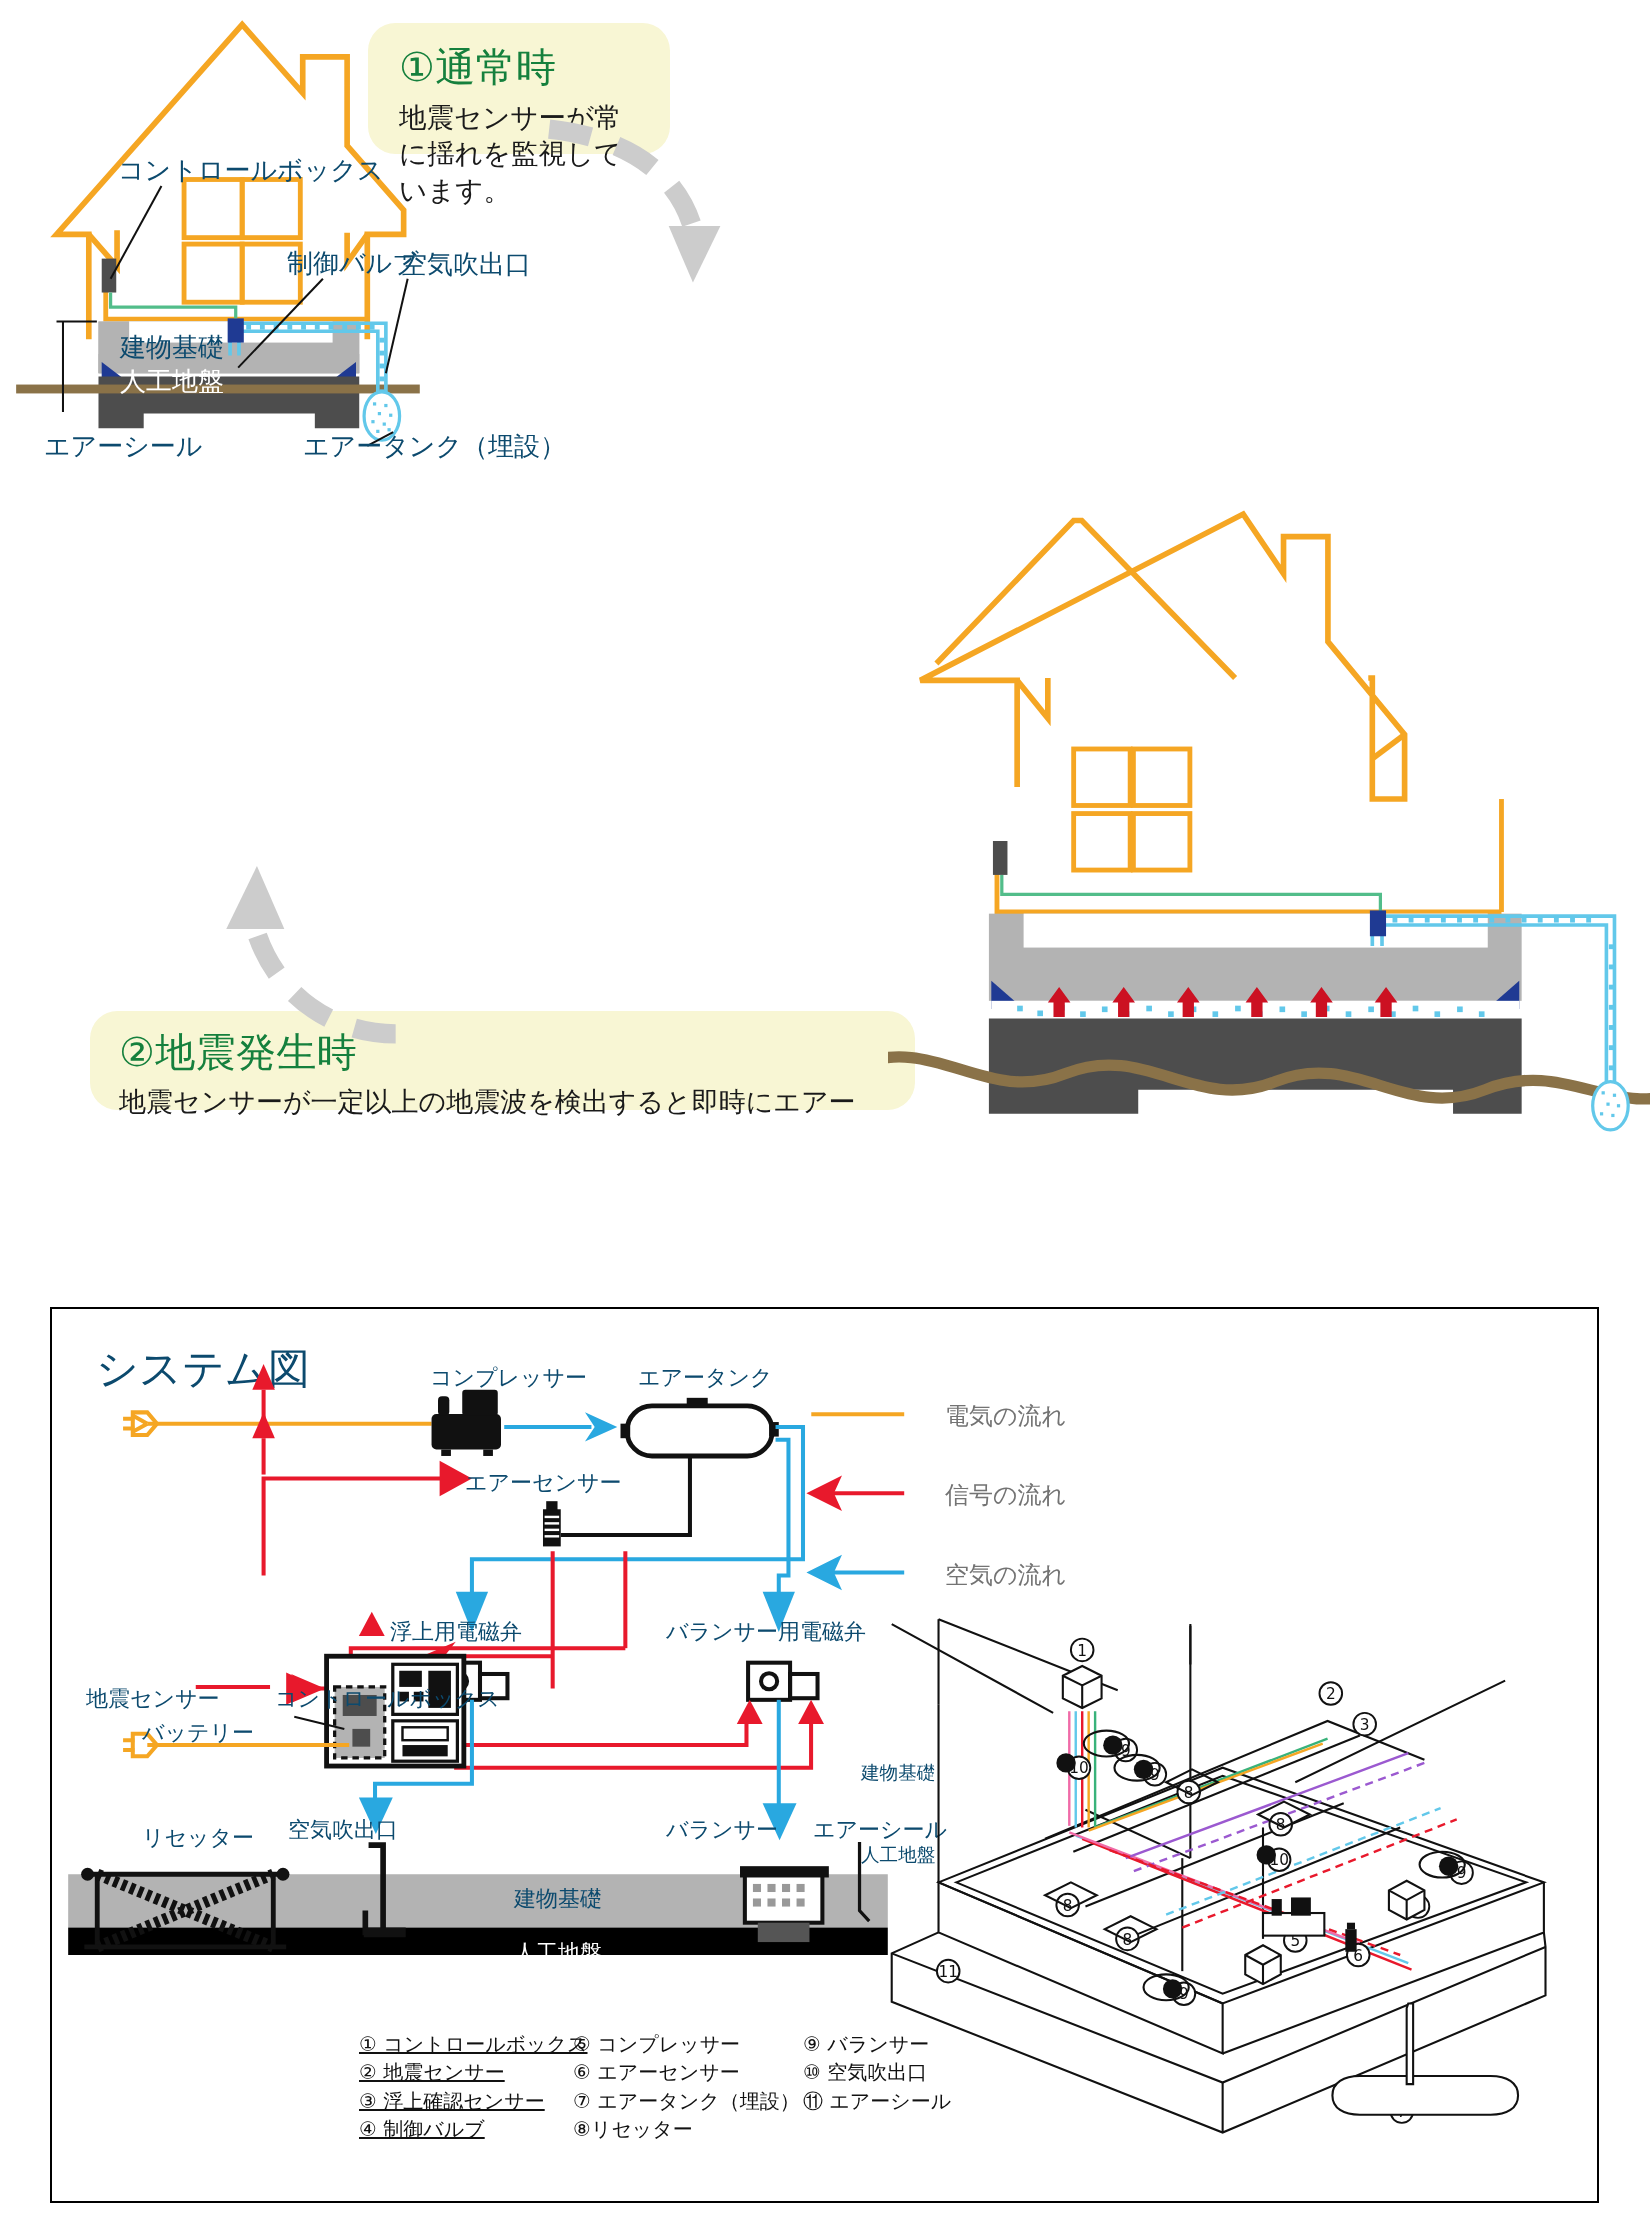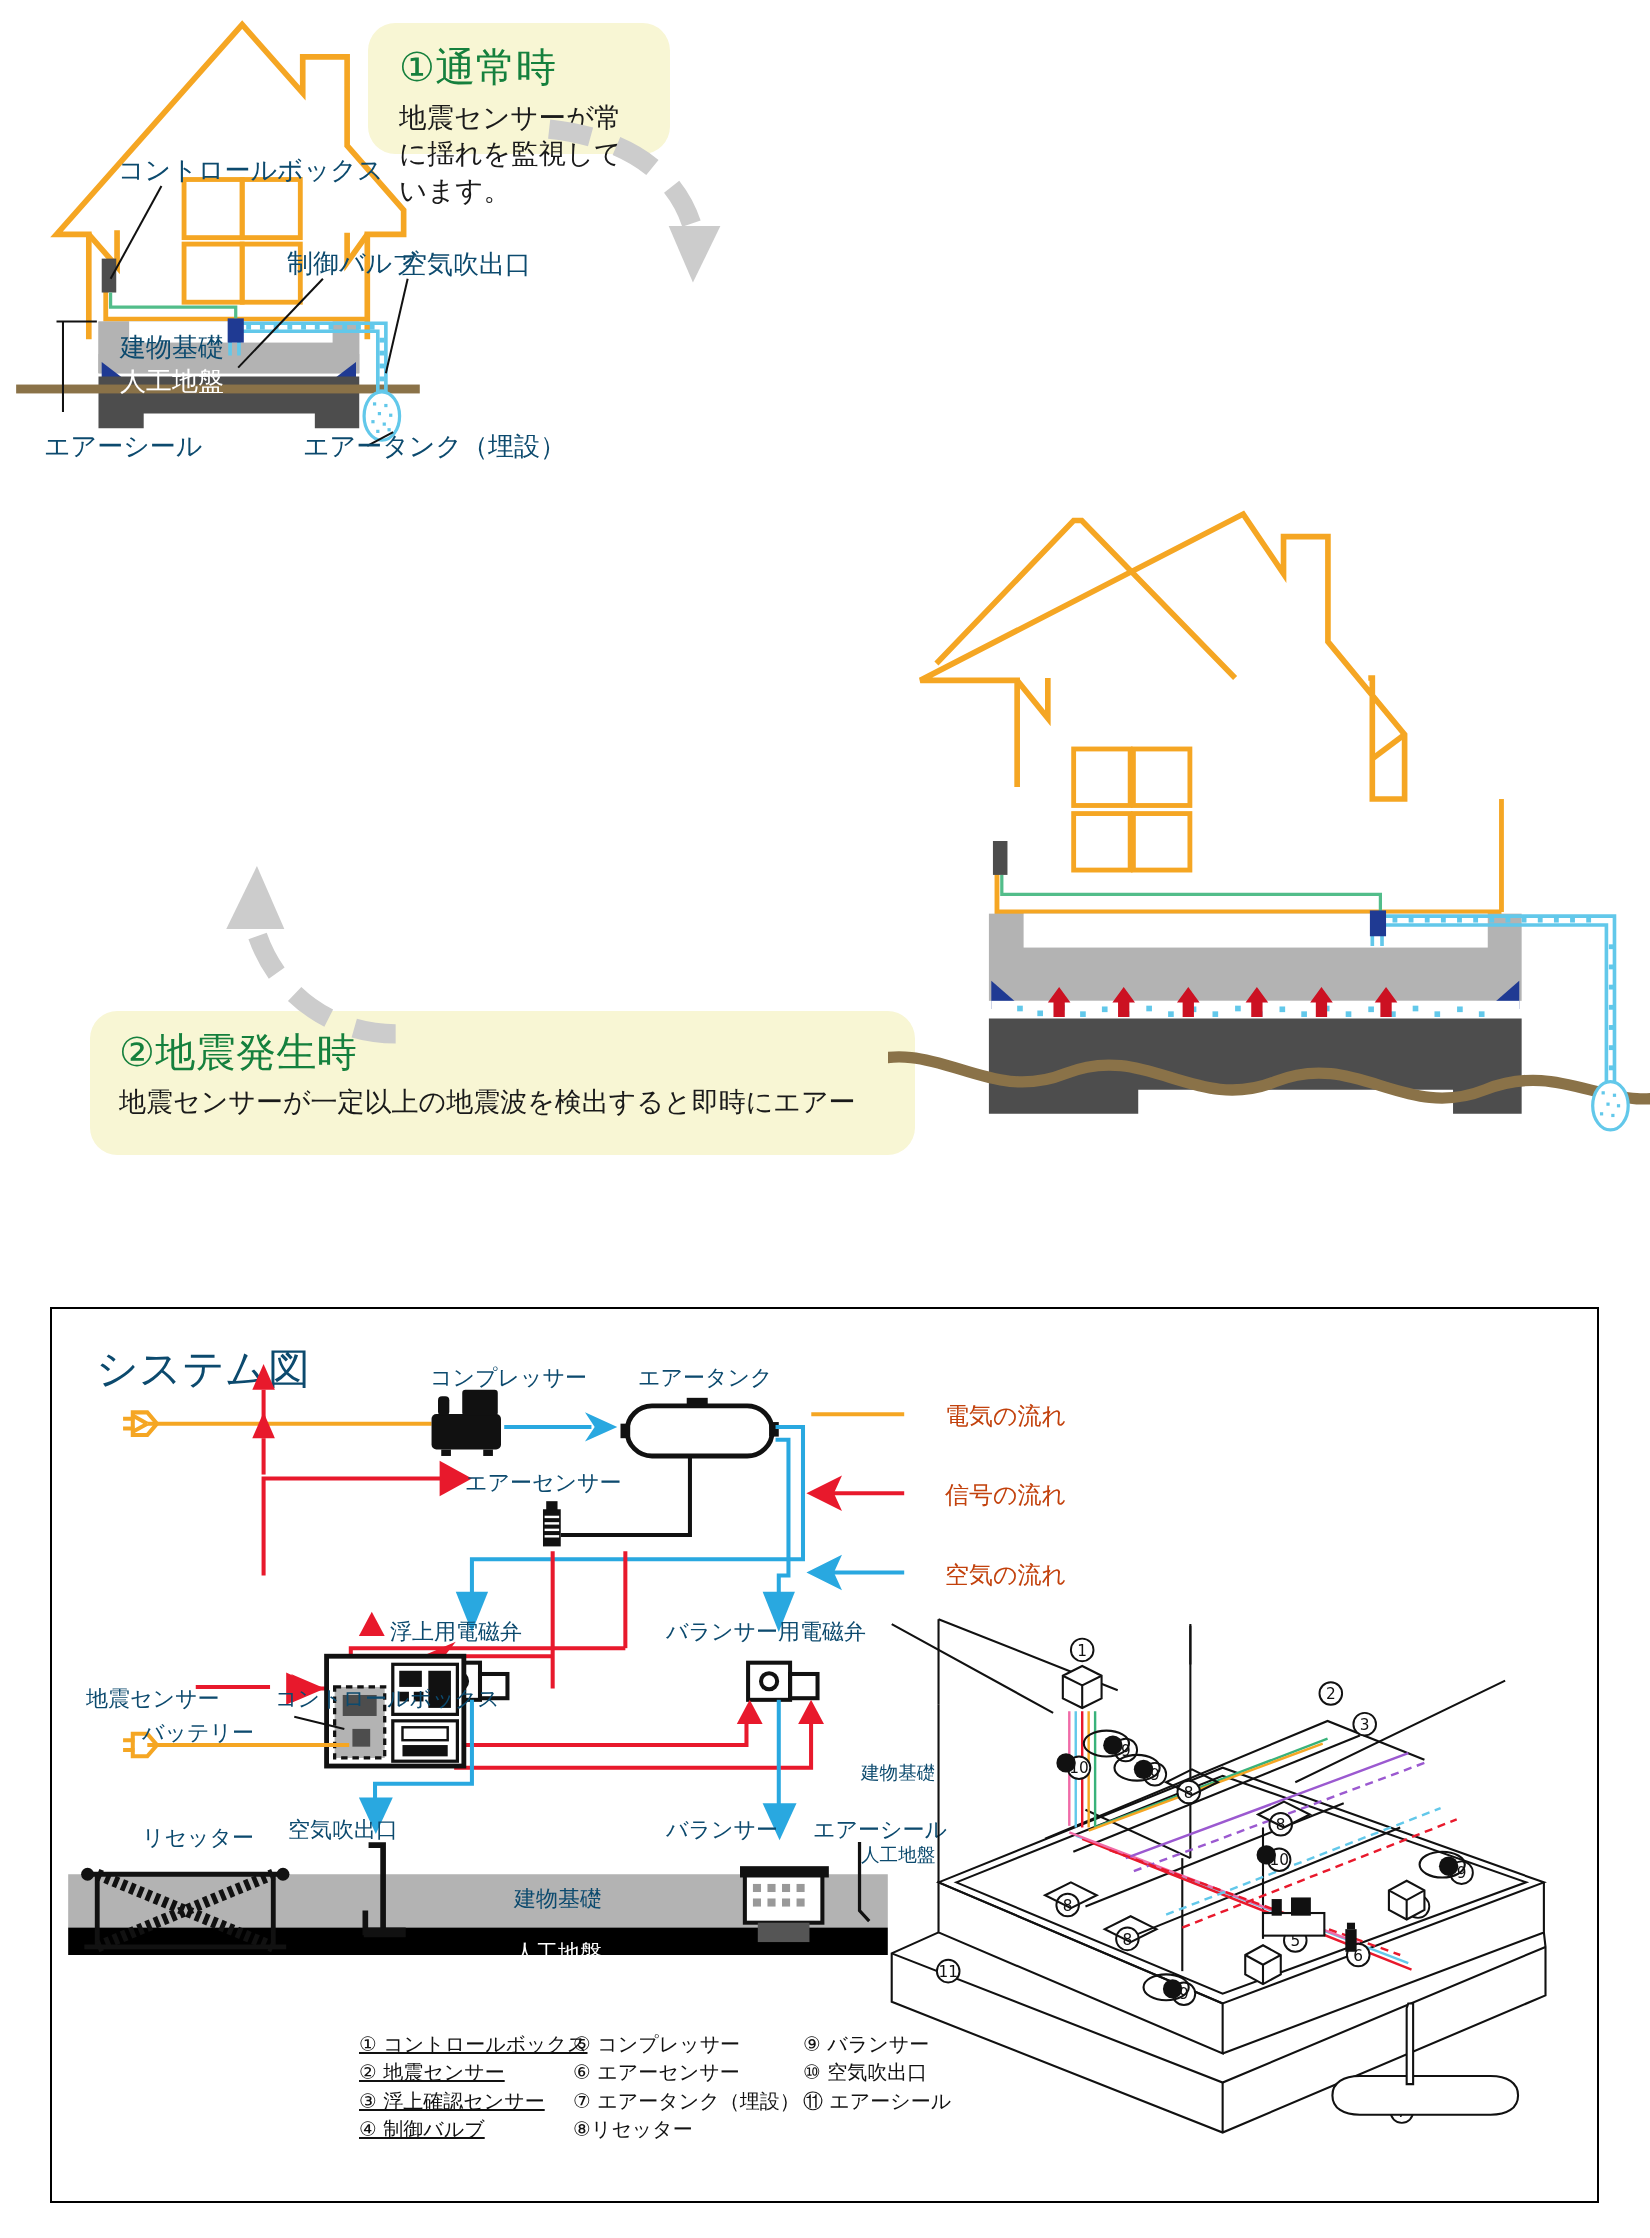--- a/index.html
+++ b/index.html
@@ -25,21 +25,21 @@
   .lbl{position:absolute;font-size:26px;line-height:1.1;color:#0c4a6e;white-space:nowrap;}
   .lbl.sm{font-size:22px;}
   .lbl.xs{font-size:18.6px;}
   .lbl.white{color:#ffffff;}
   .lbl.big{font-size:42px;}
   
   #system-panel{
     position:absolute;left:50px;top:1307px;width:1549px;height:896px;
     border:2.4px solid #000;background:#fff;box-sizing:border-box;
   }
-  .legend-text{font-size:24px;color:#c2410c;white-space:nowrap;}
+  .legend-text{font-size:24px;color:#737373;white-space:nowrap;}
   .num-list{font-size:20px;line-height:1.42;color:#111;white-space:nowrap;}
   svg{display:block;}
 </style>
 </head>
 <body>
 
 <svg class="abs" style="left:0px;top:0px;" width="888" height="824" viewBox="0 0 1100 1020">
 
   <g fill="none" stroke="#f5a623" stroke-width="7" stroke-linejoin="miter">
     <path d="M110,420 L110,290 L70,290 L300,30 L375,115 L375,70 L430,70 L430,180 L500,260 L500,290 L455,290 L455,420"></path>
@@ -136,21 +136,21 @@
 <div class="lbl white" style="left:120px;top:367px;">人工地盤</div>
 <div class="lbl" style="left:44px;top:432px;">エアーシール</div>
 <div class="lbl" style="left:303px;top:432px;">エアータンク（埋設）</div>
 
 <div class="callout" style="left:368px;top:22.6px;width:302px;height:131px;">
   <div class="ttl">①通常時</div>
   <div class="body">地震センサーが常に揺れを監視して</div>
   <div class="body">います。</div>
 </div>
 
-<div class="callout" style="left:90px;top:1011px;width:825px;height:144px;padding:18px 24px 21px 29px;">
+<div class="callout" style="left:90px;top:1011px;width:825px;height:99px;padding:18px 24px 21px 29px;">
   <div class="ttl">②地震発生時</div>
   <div class="body" style="font-size:27px;">地震センサーが一定以上の地震波を検出すると即時にエアー</div>
 </div>
 
 <svg class="abs" style="left:533px;top:113px;" width="210" height="210" viewBox="0 0 260 260">
   <path d="M20,20 C110,30 180,70 200,150" stroke="#cccccc" stroke-width="24" fill="none" stroke-dasharray="52 34" stroke-linecap="butt"></path>
   <path d="M168,140 L232,140 L198,210 Z" fill="#cccccc"></path>
 </svg>
 
 <svg class="abs" style="left:194px;top:808px;" width="242" height="242" viewBox="0 0 300 300">

